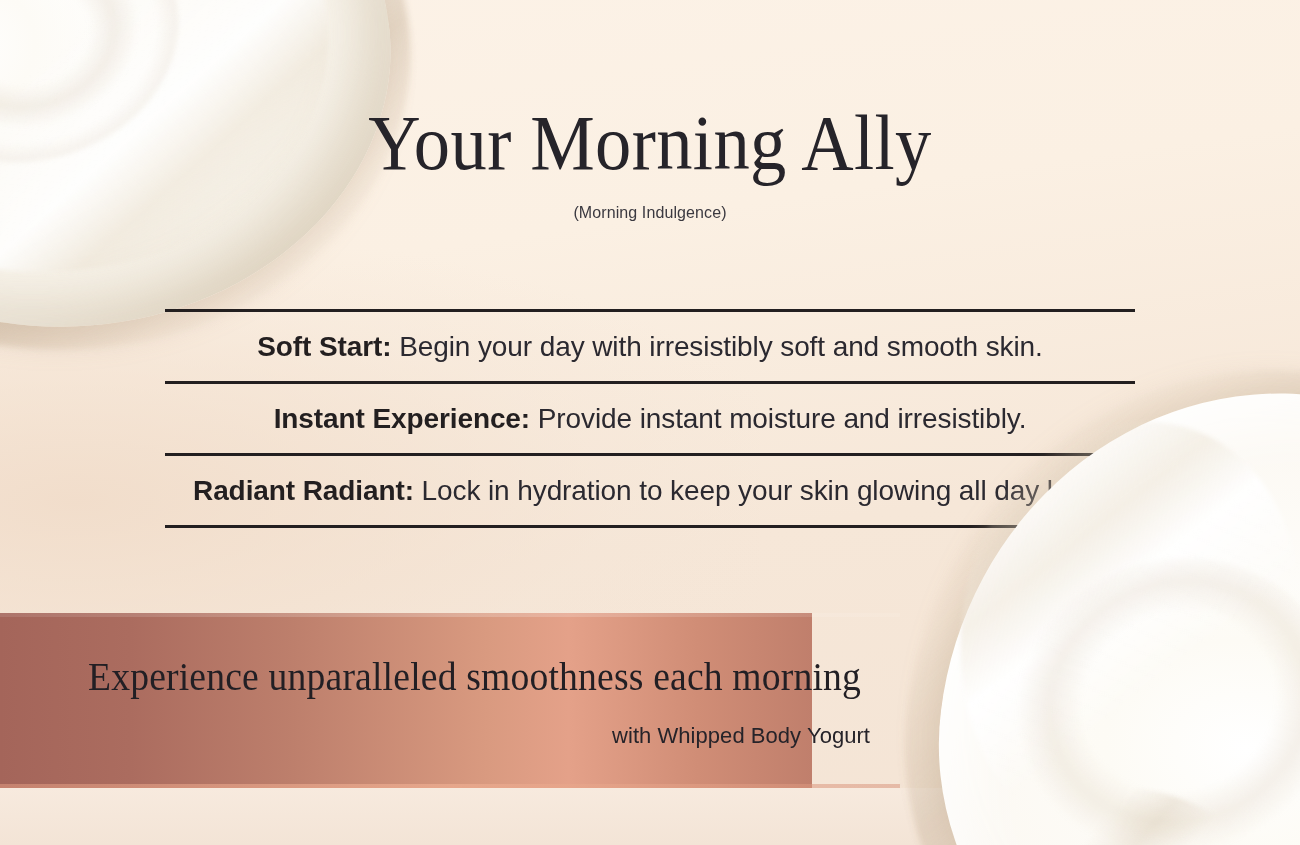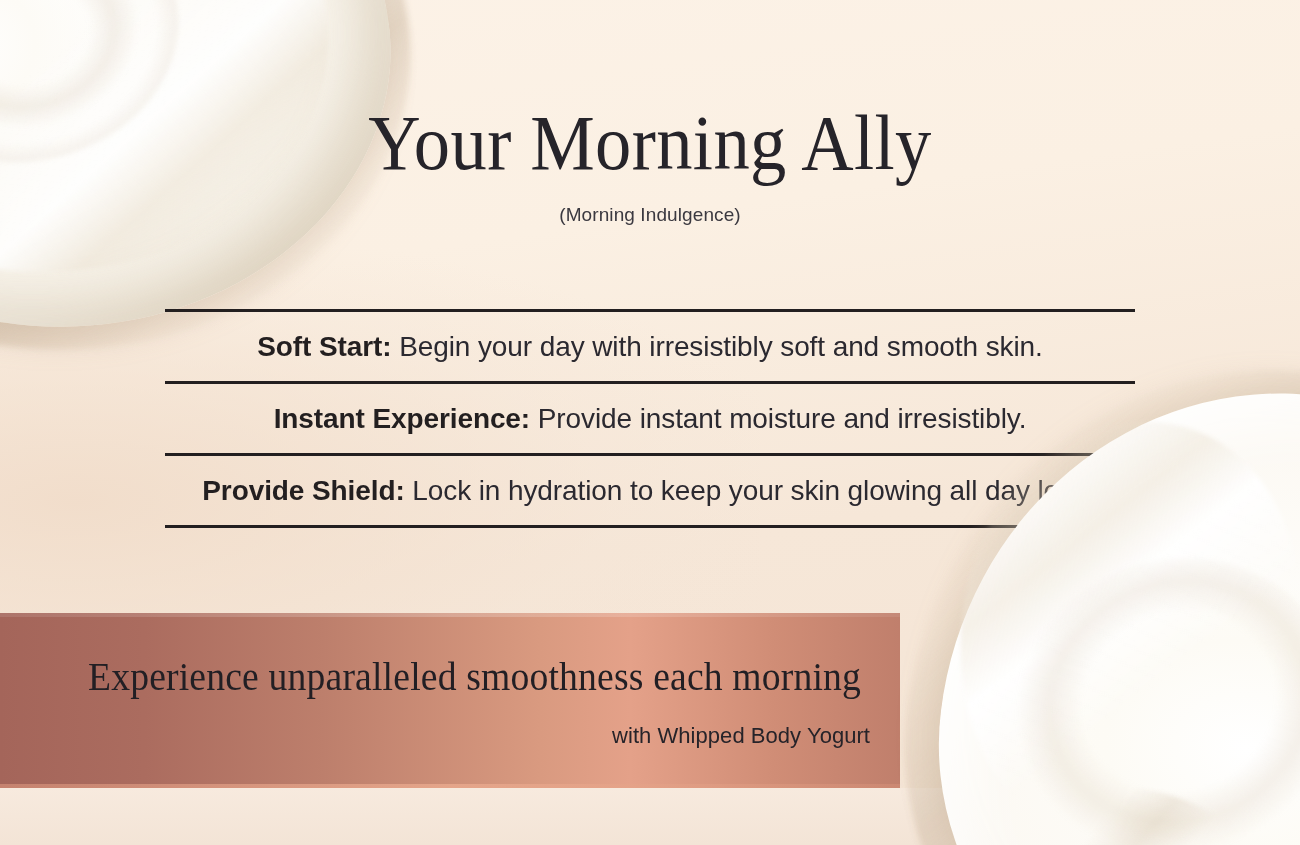--- a/index.html
+++ b/index.html
@@ -170,21 +170,21 @@
     line-height: 1.0;
     letter-spacing: 0.4px;
     color: #26242a;
     transform: scaleX(0.93);
     transform-origin: center;
     white-space: nowrap;
   }
   .subtitle {
     margin: 22px 0 0 0;
     font-family: "Liberation Sans", sans-serif;
-    font-size: 19px;
+    font-size: 16px;
     font-weight: 300;
     letter-spacing: 0.1px;
     color: #3b3940;
   }
 
   
   .benefits {
     position: absolute;
     left: 0;
     top: 309px;
@@ -216,21 +216,21 @@
   .benefit-text .lead {
     font-weight: 700;
     color: #231f20;
   }
 
   
   .banner {
     position: absolute;
     left: 0;
     top: 613px;
-    width: 900px;
+    width: 812px;
     height: 175px;
     background: linear-gradient(90deg,
         #a4655a 0%,
         #ab6c5f 16%,
         #bd7f6c 36%,
         #d99a80 60%,
         #e4a189 70%,
         #d08d76 86%,
         #c07f6c 100%);
   }
@@ -314,21 +314,21 @@
 
     <div class="rule w-full"></div>
 
     <div class="benefit-row">
       <span class="benefit-text"><span class="lead">Instant Experience:</span><span> Provide instant moisture and irresistibly.</span></span>
     </div>
 
     <div class="rule w-full"></div>
 
     <div class="benefit-row">
-      <span class="benefit-text"><span class="lead">Provide Shield:</span><span> Lock in hydration to keep your skin glowing all day long.</span></span>
+      <span class="benefit-text"><span class="lead">Radiant Radiant:</span><span> Lock in hydration to keep your skin glowing all day long.</span></span>
     </div>
 
     <div class="rule w-short"></div>
   </div>
 
   <div class="banner">
     <div class="banner-top-sheen"></div>
     <p class="banner-line">Experience unparalleled smoothness each morning</p>
     <p class="banner-sub">with Whipped Body Yogurt</p>
     <div class="banner-bottom-sheen"></div>

